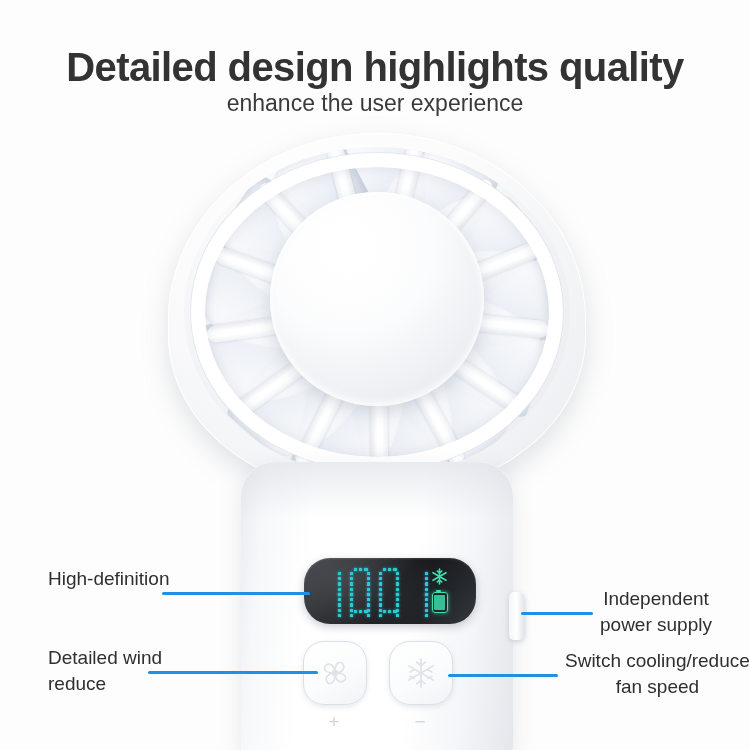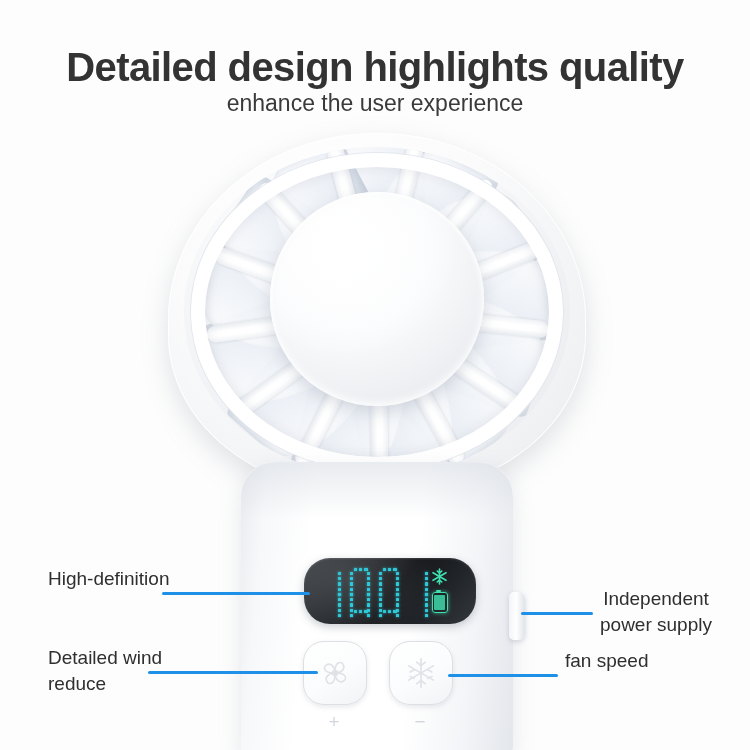--- a/index.html
+++ b/index.html
@@ -477,17 +477,18 @@
   </div>
   <div class="line c2-line"></div>
 
   <div class="callout c3 right">
     <span>Independent</span>
     <span>power supply</span>
   </div>
   <div class="line c3-line"></div>
 
   <div class="callout c4 right">
+    <span>Switch cooling/reduce</span>
     <span>fan speed</span>
   </div>
   <div class="line c4-line"></div>
 
 </div>
 
 </body></html>

